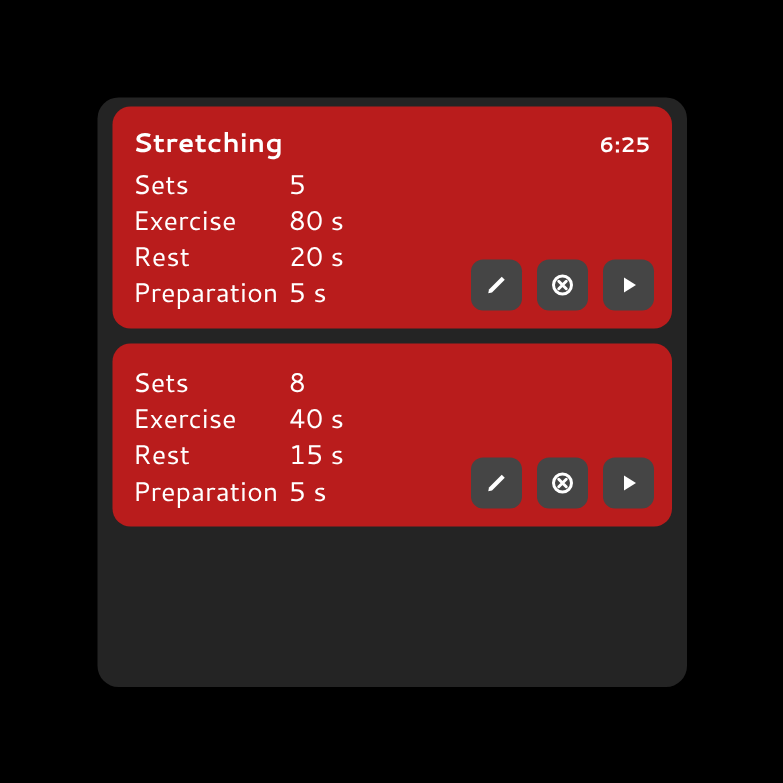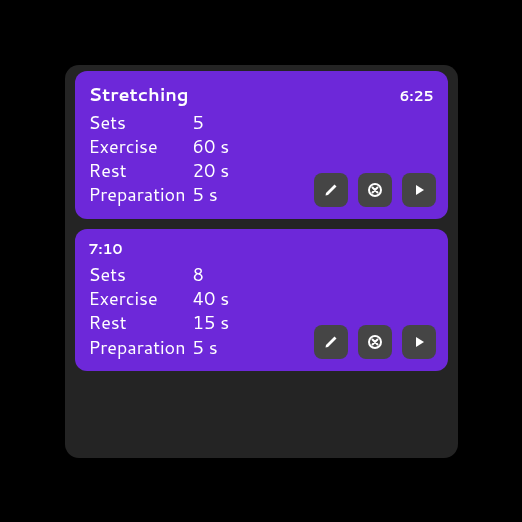--- a/index.html
+++ b/index.html
@@ -69,21 +69,21 @@
       height: 24px;
       padding: 0;
     }
     .content {
       padding: 6px 10px;
       display: flex;
       flex-direction: column;
       gap: 10px;
     }
     .card {
-      background: #6d28d9;
+      background: #b91c1c;
       border-radius: 12px;
       padding: 10px 14px 12px 14px;
       position: relative;
     }
     .card-header {
       display: flex;
       justify-content: space-between;
       align-items: baseline;
       margin-bottom: 3px;
     }
@@ -148,21 +148,21 @@
         <div class="card-title">Stretching</div>
         <div class="card-duration">6:25</div>
       </div>
       <div class="card-rows">
         <div class="card-row">
           <div class="row-label">Sets</div>
           <div class="row-value">5</div>
         </div>
         <div class="card-row">
           <div class="row-label">Exercise</div>
-          <div class="row-value">60 s</div>
+          <div class="row-value">80 s</div>
         </div>
         <div class="card-row">
           <div class="row-label">Rest</div>
           <div class="row-value">20 s</div>
         </div>
         <div class="card-row">
           <div class="row-label">Preparation</div>
           <div class="row-value">5 s</div>
         </div>
       </div>
@@ -187,21 +187,20 @@
             <svg width="14" height="14" viewBox="0 0 14 14">
                 <path d="M4 2l8 5-8 5V2z" fill="#fff"></path>
               </svg>
           </span>
         </button>
       </div>
     </div>
 
     <div class="card">
       <div class="card-header">
-        <div class="card-duration">7:10</div>
       </div>
       <div class="card-rows">
         <div class="card-row">
           <div class="row-label">Sets</div>
           <div class="row-value">8</div>
         </div>
         <div class="card-row">
           <div class="row-label">Exercise</div>
           <div class="row-value">40 s</div>
         </div>

